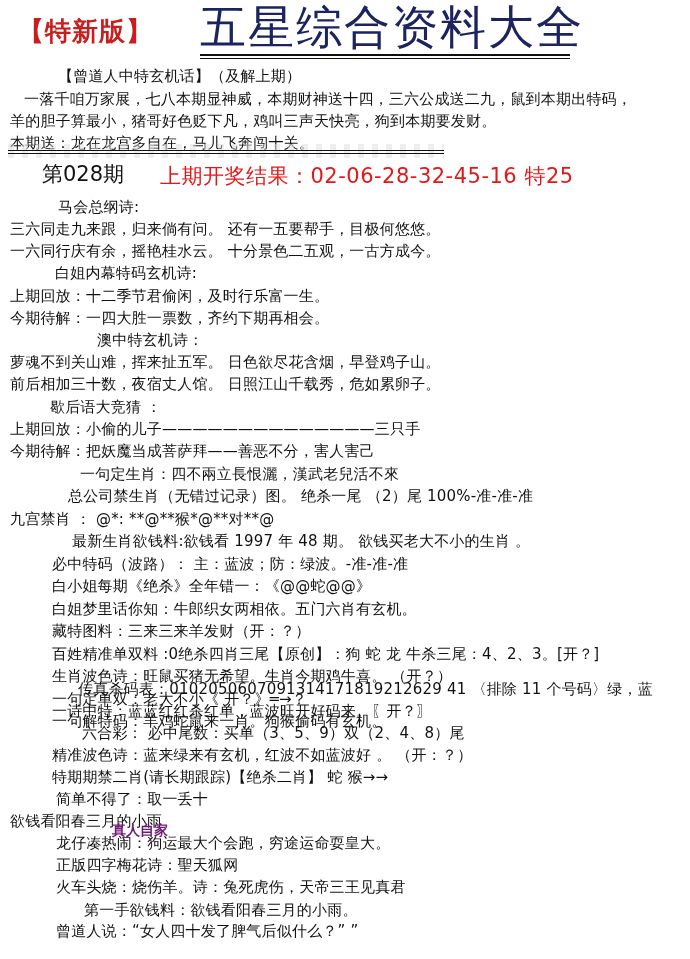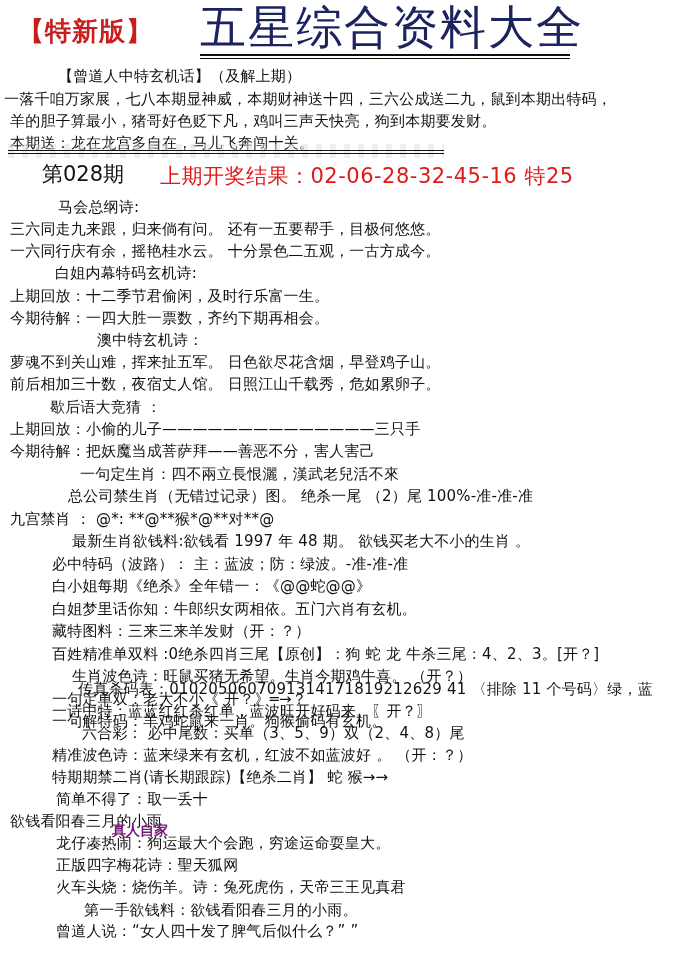--- a/index.html
+++ b/index.html
@@ -35,21 +35,21 @@
   </style>
 </head>
 <body>
 
 <div class="abs header-badge">【特新版】</div>
 <div class="abs header-title">五星综合资料大全</div>
 <div class="title-rule1"></div>
 <div class="title-rule2"></div>
 
 <div class="abs line" style="left:58px; top:67px;">【曾道人中特玄机话】（及解上期）</div>
-<div class="abs line" style="left:4px; top:90px;">一落千咱万家展，七八本期显神威，本期财神送十四，三六公成送二九，鼠到本期出特码，</div>
+<div class="abs line" style="left:24px; top:90px;">一落千咱万家展，七八本期显神威，本期财神送十四，三六公成送二九，鼠到本期出特码，</div>
 <div class="abs line" style="left:10px; top:112px;">羊的胆子算最小，猪哥好色贬下凡，鸡叫三声天快亮，狗到本期要发财。</div>
 <div class="abs line" style="left:10px; top:134px;">本期送：龙在龙宫多自在，马儿飞奔闯十关。</div>
 
 <div class="sep-ghost"></div>
 <div class="sep-rule1"></div>
 <div class="sep-rule2"></div>
 
 <div class="abs issue">第028期</div>
 <div class="abs result">上期开奖结果：02-06-28-32-45-16 特25</div>
 
@@ -68,21 +68,21 @@
     <div class="abs line" style="left: 10px; top: 442px;">今期待解：把妖魔当成菩萨拜——善恶不分，害人害己</div>
     <div class="abs line" style="left: 80px; top: 465px;">一句定生肖：四不兩立長恨灑，漢武老兒活不來</div>
     <div class="abs line" style="left: 68px; top: 487px;">总公司禁生肖（无错过记录）图。 绝杀一尾 （2）尾 100%-准-准-准</div>
     <div class="abs line" style="left: 10px; top: 510px;">九宫禁肖 ： @*:            **@**猴*@**对**@</div>
     <div class="abs line" style="left: 72px; top: 532px;">最新生肖欲钱料:欲钱看 1997 年 48 期。         欲钱买老大不小的生肖 。</div>
     <div class="abs line" style="left: 52px; top: 555px;">必中特码（波路）： 主：蓝波；防：绿波。-准-准-准</div>
     <div class="abs line" style="left: 52px; top: 577px;">白小姐每期《绝杀》全年错一：《@@蛇@@》</div>
     <div class="abs line" style="left: 52px; top: 600px;">白姐梦里话你知：牛郎织女两相依。五门六肖有玄机。</div>
     <div class="abs line" style="left: 52px; top: 622px;">藏特图料：三来三来羊发财（开：？）</div>
     <div class="abs line" style="left: 52px; top: 645px;">百姓精准单双料 :0绝杀四肖三尾【原创】：狗 蛇 龙 牛杀三尾：4、2、3。[开？]</div>
-    <div class="abs line" style="left: 52px; top: 667px; margin-left: 20px;">生肖波色诗：旺鼠买猪无希望。生肖今期鸡牛喜。 （开？）</div>
+    <div class="abs line" style="left: 52px; top: 667px;">生肖波色诗：旺鼠买猪无希望。生肖今期鸡牛喜。 （开？）</div>
     <div class="abs line" style="left: 52px; top: 690px;">一句定单双：老大不小《 开？》═→？</div>
     <div class="abs line" style="left: 52px; top: 712px;">一句解特码：羊鸡蛇鼠来一肖。狗猴偷码有玄机。</div>
     <div class="abs line" style="left: 78px; top: 680px;">传真杀码表：0102050607091314171819212629 41 〈排除 11 个号码〉绿，蓝</div>
     <div class="abs line" style="left: 52px; top: 702px;">一诗中特：蓝蓝红红杀红单，蓝波旺开好码来。〖开？〗</div>
     <div class="abs line" style="left: 82px; top: 724px;">六合彩：  必中尾数：买单（3、5、9）双（2、4、8）尾</div>
     <div class="abs line" style="left: 52px; top: 746px;">精准波色诗：蓝来绿来有玄机，红波不如蓝波好 。          （开：？）</div>
     <div class="abs line" style="left: 52px; top: 768px;">特期期禁二肖(请长期跟踪)【绝杀二肖】 蛇 猴→→</div>
     <div class="abs line" style="left: 56px; top: 790px;">简单不得了：取一丢十</div>
     <div class="abs line" style="left: 10px; top: 812px;">欲钱看阳春三月的小雨</div>
     <div class="abs line" style="left: 56px; top: 834px;">龙仔凑热闹：狗运最大个会跑，穷途运命耍皇大。</div>

